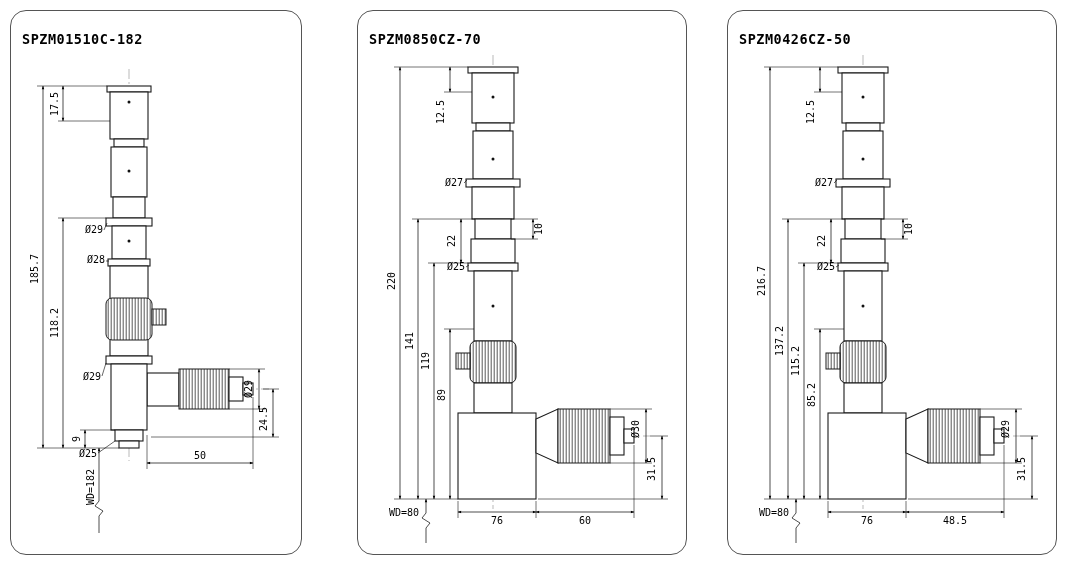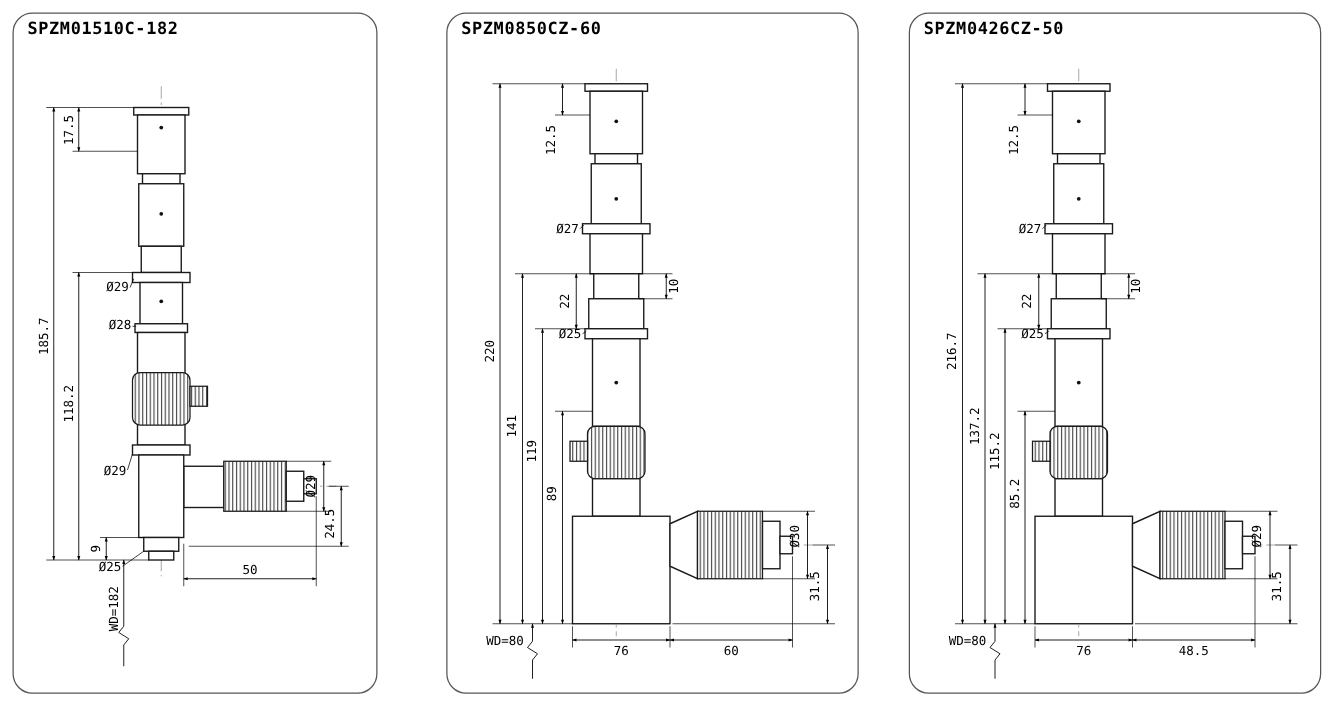--- a/index.html
+++ b/index.html
@@ -3,21 +3,21 @@
 <meta charset="utf-8">
 <style>
   * { margin:0; padding:0; box-sizing:border-box; }
   html,body { background:#ffffff; }
   body { width:1069px; height:565px; overflow:hidden; font-family:"DejaVu Sans Mono", monospace; }
   .page { position:relative; display:flex; padding:10px 0 10px 10px; }
   .panel { position:relative; height:545px; border:1.4px solid #555; border-radius:16px; background:#fff; flex:none; }
   .panel-1 { width:292px; }
   .panel-2 { width:330px; margin-left:55px; }
   .panel-3 { width:330px; margin-left:40px; }
-  .title { position:absolute; top:4px; left:11px; font-size:13.5px; font-weight:bold; letter-spacing:0.5px; color:#000; white-space:nowrap; }
+  .title { position:absolute; top:20px; left:11px; font-size:13.5px; font-weight:bold; letter-spacing:0.5px; color:#000; white-space:nowrap; }
   svg { display:block; position:absolute; top:0; left:0; }
   .part { fill:#ffffff; stroke:#1a1a1a; stroke-width:1.1; }
   .knurl { stroke:#1a1a1a; stroke-width:1; }
   .dim { stroke:#000; stroke-width:0.7; fill:none; }
   .ext { stroke:#000; stroke-width:0.55; }
   .lead { stroke:#000; stroke-width:0.6; }
   .cl { stroke:#8a8a8a; stroke-width:0.6; stroke-dasharray:10 3 2 3; }
   text { font-size:10px; fill:#000; font-family:"DejaVu Sans Mono", monospace; }
   .dimtxt { text-anchor:middle; }
   .dimtxt-end { text-anchor:end; }
@@ -207,21 +207,21 @@
         <text class="dimtxt" x="97" y="230" transform="rotate(-90 97 230)">22</text>
         <text class="dimtxt-end" x="105" y="175">Ø27</text>
         <text class="dimtxt-end" x="107" y="259">Ø25</text>
         <text class="dimtxt" x="46" y="505">WD=80</text>
         <text class="dimtxt" x="139" y="513">76</text>
         <text class="dimtxt" x="227" y="513">60</text>
         <text class="dimtxt" x="281" y="418" transform="rotate(-90 281 418)">Ø30</text>
         <text class="dimtxt" x="297" y="458" transform="rotate(-90 297 458)">31.5</text>
       </g>
     </svg>
-    <div class="title">SPZM0850CZ-60</div>
+    <div class="title">SPZM0850CZ-70</div>
   </section>
 
   <section class="panel panel-3">
     <svg width="330" height="545" viewBox="0 0 330 545">
       <defs>
         <marker id="ar3" viewBox="0 0 10 10" refX="9" refY="5" markerWidth="8" markerHeight="5" orient="auto-start-reverse">
           <path d="M0,1.5 L10,5 L0,8.5 z" fill="#000"></path>
         </marker>
         <pattern id="kn3" width="3" height="6" patternUnits="userSpaceOnUse">
           <rect width="3" height="6" fill="#fff"></rect>

